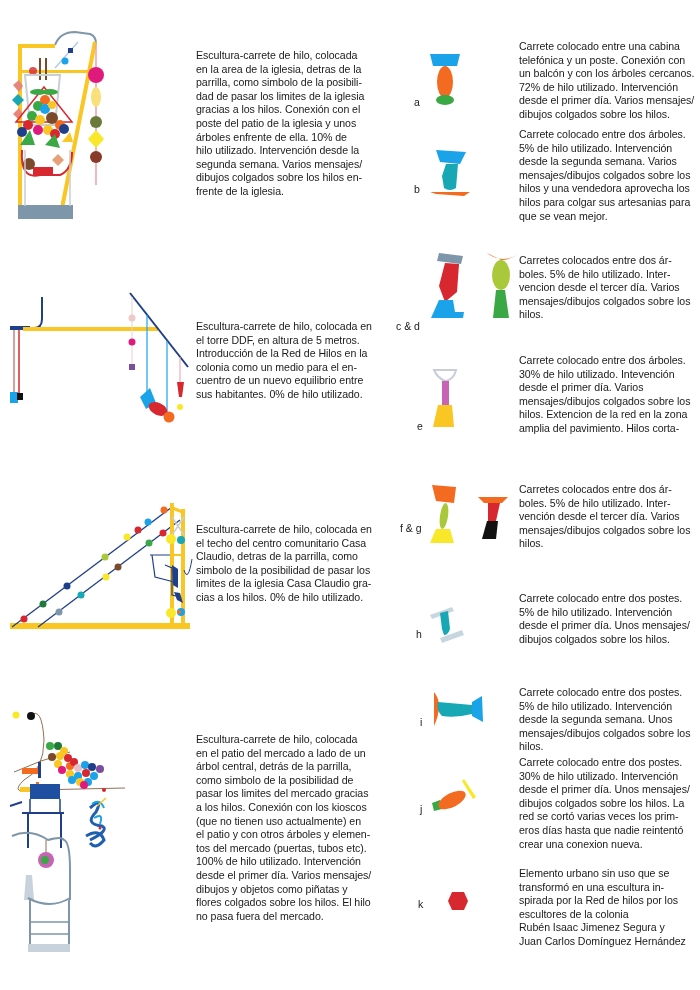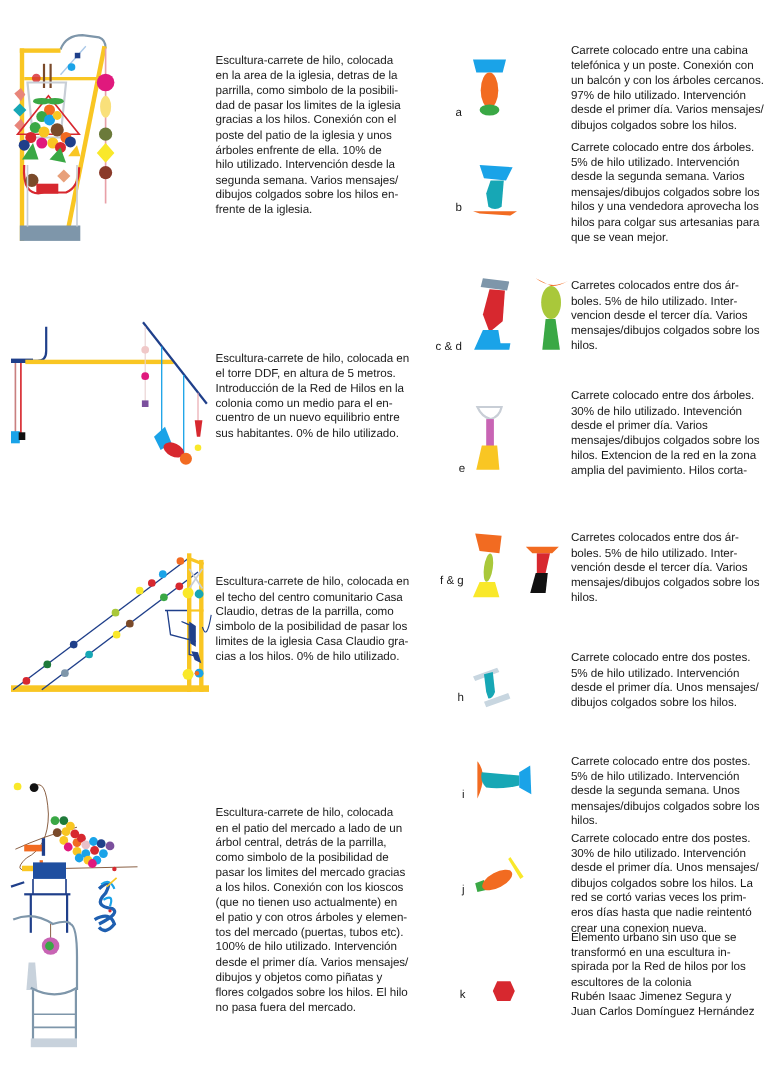--- a/index.html
+++ b/index.html
@@ -222,21 +222,21 @@
 
 <svg class="fig" style="left:425px;top:52px" width="40" height="55" viewBox="0 0 40 55">
   <polygon points="5,2 35,2 32,14 8,14" fill="#1aa3e8"></polygon>
   <ellipse cx="20" cy="30" rx="8" ry="16" fill="#f26b21"></ellipse>
   <ellipse cx="20" cy="48" rx="9" ry="5" fill="#3aa845"></ellipse>
 </svg>
 <div class="lbl" style="left:414px;top:96px">a</div>
 <div class="txt" style="left:519px;top:40px;width:180px">Carrete colocado entre una cabina
 telefónica y un poste. Conexión con
 un balcón y con los árboles cercanos.
-97% de hilo utilizado. Intervención
+72% de hilo utilizado. Intervención
 desde el primer día. Varios mensajes/
 dibujos colgados sobre los hilos.</div>
 
 <svg class="fig" style="left:428px;top:148px" width="45" height="50" viewBox="0 0 45 50">
   <polygon points="8,2 38,4 32,16 12,14" fill="#1aa3e8"></polygon>
   <path d="M18 16 L30 16 L28 40 Q22 44 16 40 L14 28 Z" fill="#17a7b5"></path>
   <polygon points="2,44 42,44 36,48 8,46" fill="#f26b21"></polygon>
 </svg>
 <div class="lbl" style="left:414px;top:183px">b</div>
 <div class="txt" style="left:519px;top:128px;width:180px">Carrete colocado entre dos árboles.
@@ -250,21 +250,21 @@
 <svg class="fig" style="left:429px;top:250px" width="40" height="65" viewBox="0 0 40 65">
   <polygon points="10,3 34,6 32,14 8,11" fill="#7e96aa"></polygon>
   <polygon points="16,13 30,14 28,42 16,52 10,36" fill="#d7282f"></polygon>
   <polygon points="10,50 24,50 26,62 35,62 34,68 2,68" fill="#1aa3e8"></polygon>
 </svg>
 <svg class="fig" style="left:483px;top:250px" width="40" height="70" viewBox="0 0 40 70">
   <path d="M4 3 Q18 14 34 5 Q26 10 18 10 Z" fill="#f26b21"></path>
   <ellipse cx="18" cy="25" rx="9" ry="15" fill="#a9c83a"></ellipse>
   <polygon points="13,40 22,40 26,68 10,68" fill="#3aa845"></polygon>
 </svg>
-<div class="lbl" style="left:396px;top:309px">c &amp; d</div>
+<div class="lbl" style="left:396px;top:320px">c &amp; d</div>
 <div class="txt" style="left:519px;top:254px;width:180px">Carretes colocados entre dos ár-
 boles. 5% de hilo utilizado. Inter-
 vencion desde el tercer día. Varios
 mensajes/dibujos colgados sobre los
 hilos.</div>
 
 <svg class="fig" style="left:430px;top:365px" width="40" height="65" viewBox="0 0 40 65">
   <path d="M4 5 L26 5 Q24 14 16 16 Q8 14 4 5 Z" fill="none" stroke="#c8ced6" stroke-width="2"></path>
   <rect x="12" y="16" width="7" height="25" fill="#c864b4"></rect>
   <polygon points="8,40 22,40 24,62 3,62" fill="#f9c623"></polygon>
@@ -328,18 +328,18 @@
 desde el primer día. Unos mensajes/
 dibujos colgados sobre los hilos. La
 red se cortó varias veces los prim-
 eros días hasta que nadie reintentó
 crear una conexion nueva.</div>
 
 <svg class="fig" style="left:447px;top:891px" width="22" height="20" viewBox="0 0 22 20">
   <polygon points="5,1 17,1 21,10 17,19 5,19 1,10" fill="#d7282f"></polygon>
 </svg>
 <div class="lbl" style="left:418px;top:898px">k</div>
-<div class="txt" style="left:519px;top:846px;width:180px">Elemento urbano sin uso que se
+<div class="txt" style="left:519px;top:867px;width:180px">Elemento urbano sin uso que se
 transformó en una escultura in-
 spirada por la Red de hilos por los
 escultores de la colonia
 Rubén Isaac Jimenez Segura y
 Juan Carlos Domínguez Hernández</div>
 
 </body></html>

